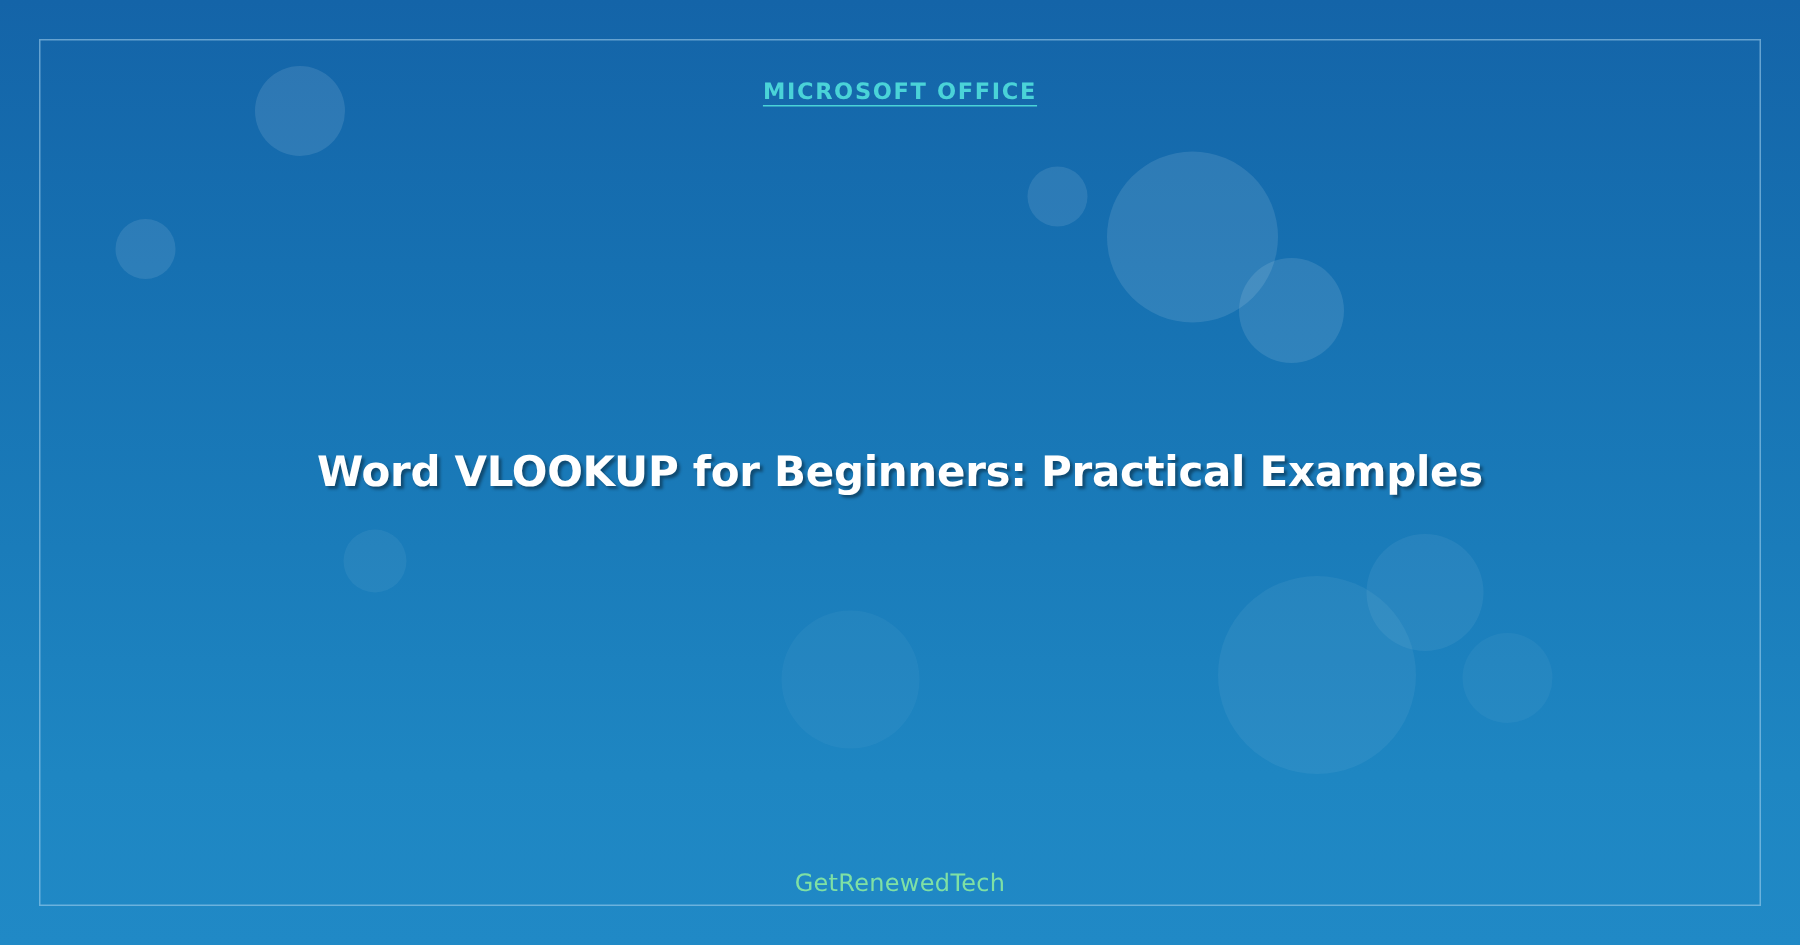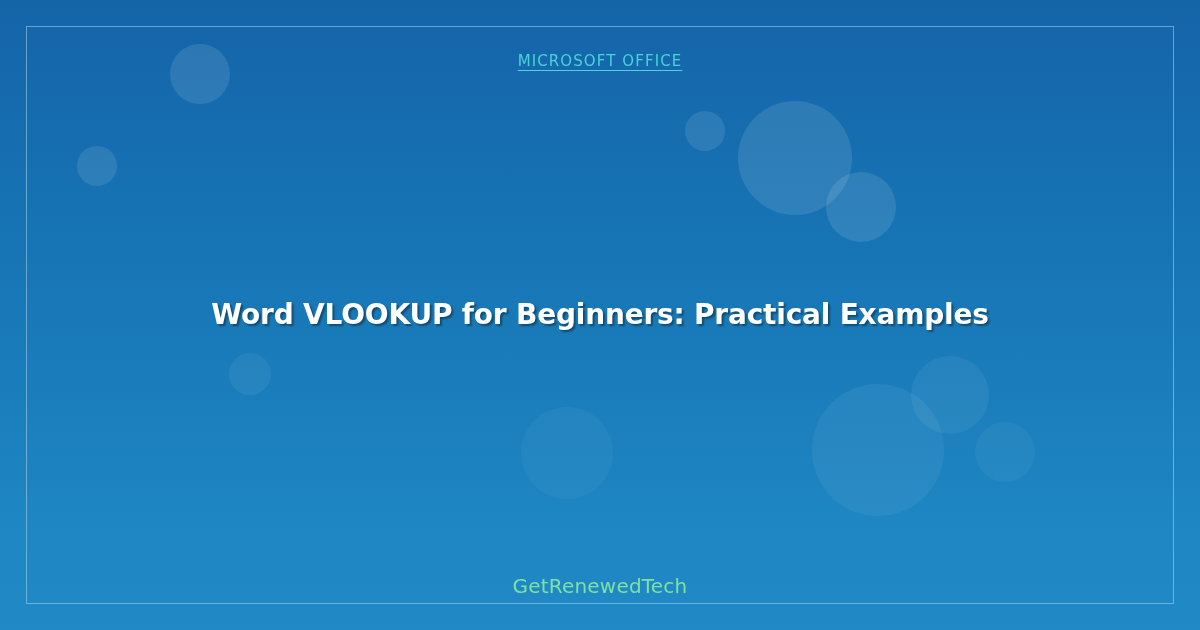--- a/index.html
+++ b/index.html
@@ -67,21 +67,21 @@
     height: 630px;
     box-sizing: border-box;
     display: flex;
     flex-direction: column;
     align-items: center;
   }
 
   .category {
     margin-top: 52px;
     font-size: 15px;
-    font-weight: 400;
+    font-weight: 700;
     letter-spacing: 1.1px;
     color: #4ad3d8;
     text-decoration: underline;
     text-underline-offset: 4px;
     text-decoration-thickness: 1px;
     white-space: nowrap;
     text-align: center;
   }
 
   .title-wrap {
@@ -106,21 +106,21 @@
 
   .footer {
     position: absolute;
     left: 0;
     bottom: 32px;
     width: 1200px;
     text-align: center;
   }
 
   .site-name {
-    font-size: 20px;
+    font-size: 16px;
     font-weight: 400;
     color: #7fe0a4;
     letter-spacing: 0.2px;
     white-space: nowrap;
   }
 </style>
 </head>
 <body>
 
 <div class="banner">

